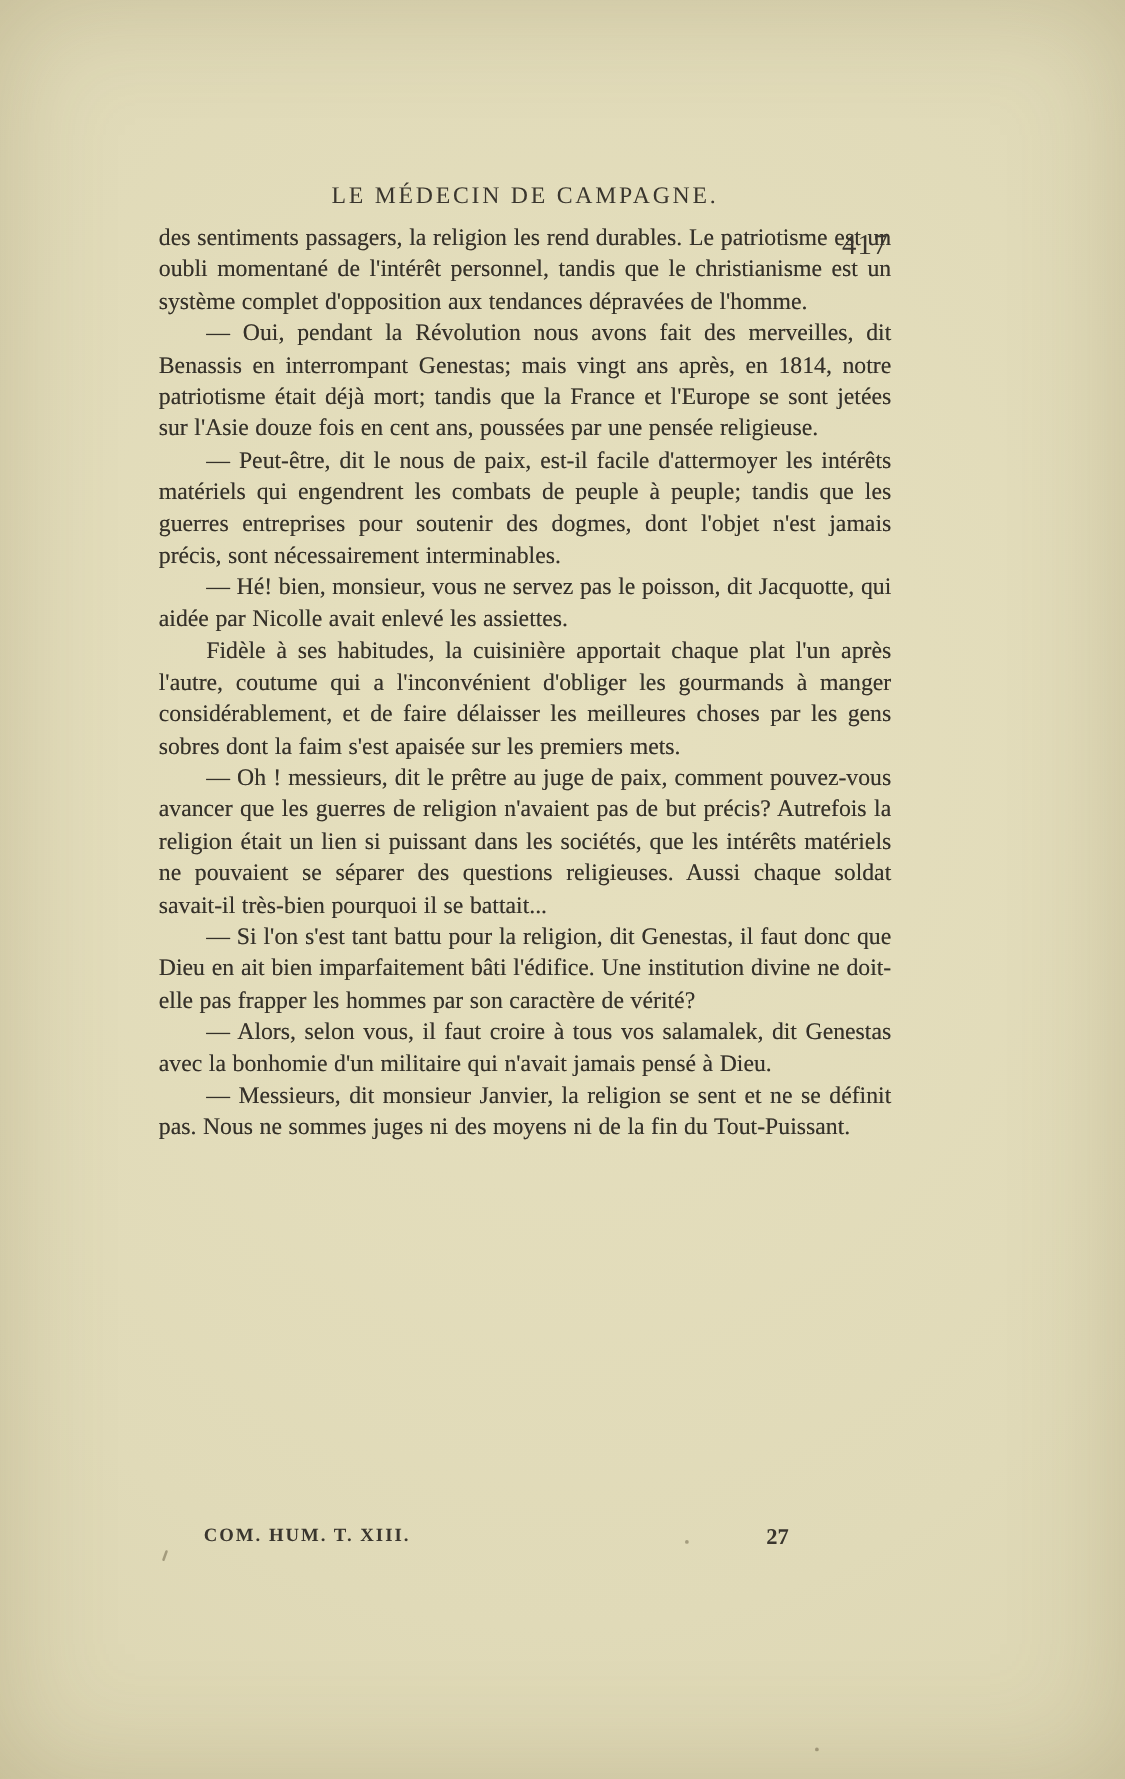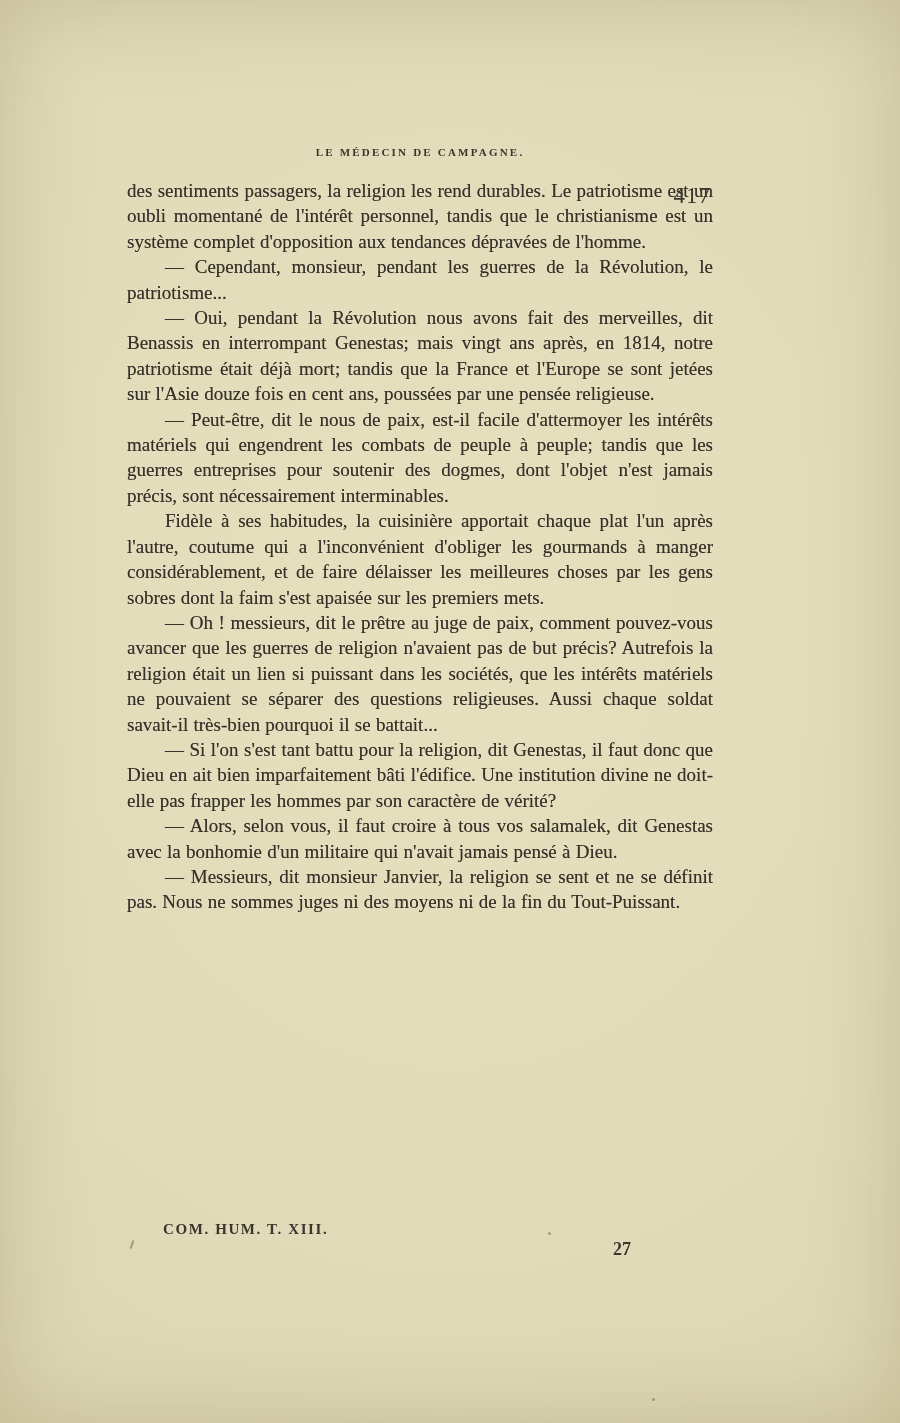--- a/index.html
+++ b/index.html
@@ -29,23 +29,23 @@
     width: 586px;
   }
   .page-header {
     position: relative;
     height: 24px;
     margin-bottom: 8px;
   }
   .running-title {
     display: block;
     text-align: center;
-    font-size: 11px;
+    font-size: 19px;
     letter-spacing: 2.2px;
-    font-weight: bold;
+    font-weight: normal;
     color: #3a362e;
   }
   .page-number {
     position: absolute;
     right: 2px;
     top: -2px;
     font-size: 23px;
     letter-spacing: 1px;
     color: #3a362e;
     margin-top: 39px;
@@ -80,21 +80,20 @@
     font-weight: bold;
     color: #3a362e;
   }
   .sheet-number {
     position: absolute;
     left: 486px;
     top: -2px;
     font-size: 18px;
     font-weight: bold;
     color: #3a362e;
-    margin-top: 20px;
   }
   .speck {
     position: absolute;
     background: rgba(90, 80, 55, 0.45);
     border-radius: 50%;
   }
   .speck.s1 { left: 131px; top: 1240px; width: 2px; height: 9px; transform: rotate(20deg); border-radius: 2px; }
   .speck.s2 { left: 548px; top: 1232px; width: 3px; height: 3px; }
   .speck.s3 { left: 652px; top: 1398px; width: 3px; height: 3px; }
 </style>
@@ -105,23 +104,23 @@
 
   <div class="text-block">
 
     <div class="page-header">
       <span class="running-title">LE MÉDECIN DE CAMPAGNE.</span>
       <span class="page-number">417</span>
     </div>
 
     <div class="page-body">
       <p class="para no-indent">des sentiments passagers, la religion les rend durables. Le patriotisme est un oubli momentané de l'intérêt personnel, tandis que le christianisme est un système complet d'opposition aux tendances dépravées de l'homme.</p>
-      <p class="para">— Cependant, monsieur, pendant les guerres de la Révolution, le patriotisme...</p>
       <p class="para">— Oui, pendant la Révolution nous avons fait des merveilles, dit Benassis en interrompant Genestas; mais vingt ans après, en 1814, notre patriotisme était déjà mort; tandis que la France et l'Europe se sont jetées sur l'Asie douze fois en cent ans, poussées par une pensée religieuse.</p>
       <p class="para">— Peut-être, dit le nous de paix, est-il facile d'attermoyer les intérêts matériels qui engendrent les combats de peuple à peuple; tandis que les guerres entreprises pour soutenir des dogmes, dont l'objet n'est jamais précis, sont nécessairement interminables.</p>
+      <p class="para">— Hé! bien, monsieur, vous ne servez pas le poisson, dit Jacquotte, qui aidée par Nicolle avait enlevé les assiettes.</p>
       <p class="para">Fidèle à ses habitudes, la cuisinière apportait chaque plat l'un après l'autre, coutume qui a l'inconvénient d'obliger les gourmands à manger considérablement, et de faire délaisser les meilleures choses par les gens sobres dont la faim s'est apaisée sur les premiers mets.</p>
       <p class="para">— Oh ! messieurs, dit le prêtre au juge de paix, comment pouvez-vous avancer que les guerres de religion n'avaient pas de but précis? Autrefois la religion était un lien si puissant dans les sociétés, que les intérêts matériels ne pouvaient se séparer des questions religieuses. Aussi chaque soldat savait-il très-bien pourquoi il se battait...</p>
       <p class="para">— Si l'on s'est tant battu pour la religion, dit Genestas, il faut donc que Dieu en ait bien imparfaitement bâti l'édifice. Une institution divine ne doit-elle pas frapper les hommes par son caractère de vérité?</p>
       <p class="para">— Alors, selon vous, il faut croire à tous vos salamalek, dit Genestas avec la bonhomie d'un militaire qui n'avait jamais pensé à Dieu.</p>
       <p class="para">— Messieurs, dit monsieur Janvier, la religion se sent et ne se définit pas. Nous ne sommes juges ni des moyens ni de la fin du Tout-Puissant.</p>
     </div>
 
   </div>
 
   <div class="page-footer">

